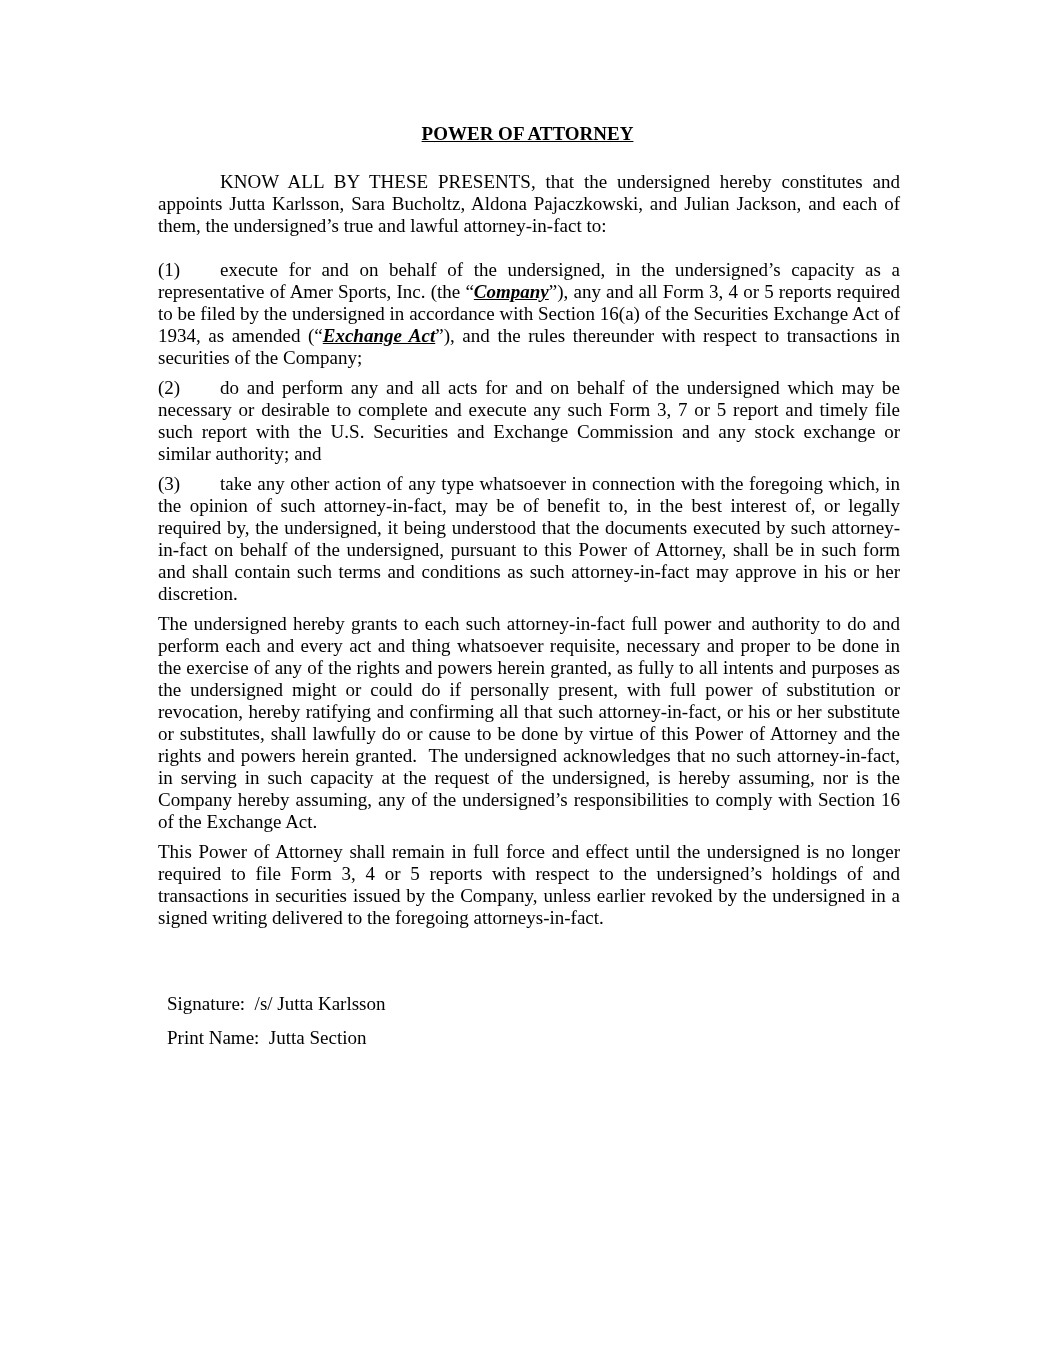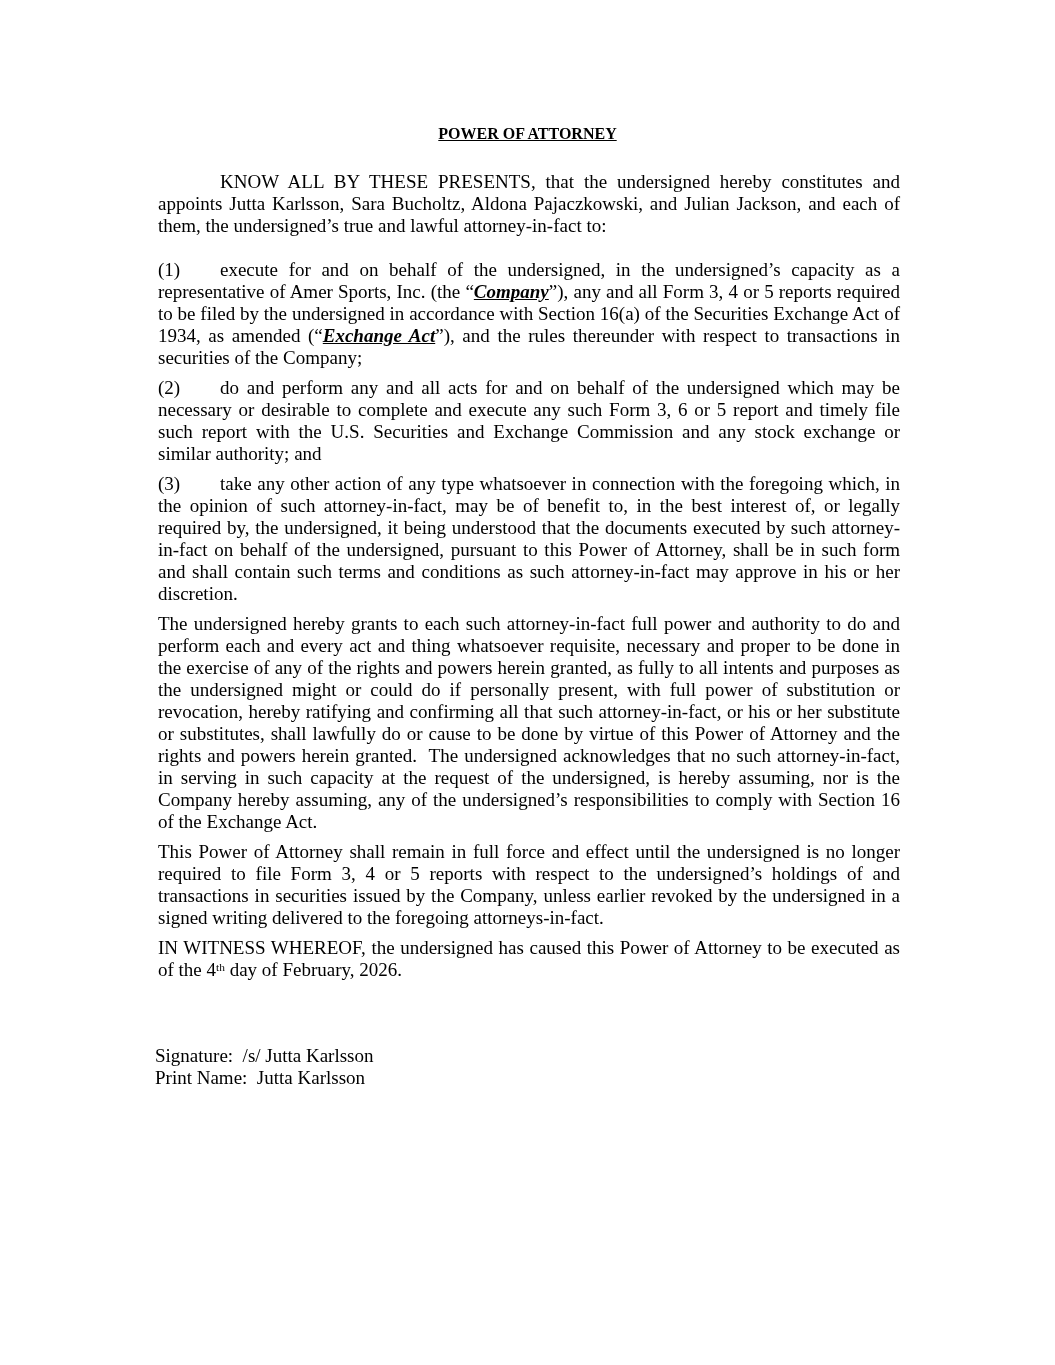--- a/index.html
+++ b/index.html
@@ -14,21 +14,21 @@
     box-sizing: border-box;
     background: #ffffff;
     color: #000000;
     font-family: "Liberation Serif", "DejaVu Serif", serif;
     font-size: 19px;
     line-height: 22px;
     padding: 123px 155px 0 155px;
     overflow: hidden;
   }
   .doc-title {
-    font-size: 16px;
+    font-size: 19px;
     line-height: 22px;
     font-weight: bold;
     text-decoration: underline;
     text-align: center;
     margin: 0 0 26px 0;
   }
   .para {
     margin: 0 0 8px 3px;
     text-align: justify;
     white-space: pre-wrap;
@@ -51,44 +51,43 @@
     font-size: 0.6em;
     line-height: 0;
     vertical-align: baseline;
     position: relative;
     top: -0.45em;
   }
   .signature-block {
     margin-top: 64px;
   }
   .sig-line {
-    margin: 0;
+    margin: 12px;
     text-align: left;
     white-space: pre-wrap;
   }
 </style>
 </head>
 <body>
 
 <div class="page">
 
   <h1 class="doc-title">POWER OF ATTORNEY</h1>
 
   <p class="para intro">KNOW ALL BY THESE PRESENTS, that the undersigned hereby constitutes and appoints Jutta Karlsson, Sara Bucholtz, Aldona Pajaczkowski, and Julian Jackson, and each of them, the undersigned’s true and lawful attorney-in-fact to:</p>
 
   <p class="para numbered"><span class="num">(1)</span><span><span>execute for and on behalf of the undersigned, in the undersigned’s capacity as a representative of Amer Sports, Inc. (the “</span><span class="bi">Company</span><span>”), any and all Form 3, 4 or 5 reports required to be filed by the undersigned in accordance with Section 16(a) of the Securities Exchange Act of 1934, as amended (“</span><span class="bi">Exchange Act</span><span>”), and the rules thereunder with respect to transactions in securities of the Company;</span></span></p>
 
-  <p class="para numbered"><span class="num">(2)</span><span>do and perform any and all acts for and on behalf of the undersigned which may be necessary or desirable to complete and execute any such Form 3, 6 or 5 report and timely file such report with the U.S. Securities and Exchange Commission and any stock exchange or similar authority; and</span></p>
+  <p class="para numbered"><span class="num">(2)</span><span>do and perform any and all acts for and on behalf of the undersigned which may be necessary or desirable to complete and execute any such Form 3, 7 or 5 report and timely file such report with the U.S. Securities and Exchange Commission and any stock exchange or similar authority; and</span></p>
 
   <p class="para numbered"><span class="num">(3)</span><span>take any other action of any type whatsoever in connection with the foregoing which, in the opinion of such attorney-in-fact, may be of benefit to, in the best interest of, or legally required by, the undersigned, it being understood that the documents executed by such attorney-in-fact on behalf of the undersigned, pursuant to this Power of Attorney, shall be in such form and shall contain such terms and conditions as such attorney-in-fact may approve in his or her discretion.</span></p>
 
   <p class="para">The undersigned hereby grants to each such attorney-in-fact full power and authority to do and perform each and every act and thing whatsoever requisite, necessary and proper to be done in the exercise of any of the rights and powers herein granted, as fully to all intents and purposes as the undersigned might or could do if personally present, with full power of substitution or revocation, hereby ratifying and confirming all that such attorney-in-fact, or his or her substitute or substitutes, shall lawfully do or cause to be done by virtue of this Power of Attorney and the rights and powers herein granted.  The undersigned acknowledges that no such attorney-in-fact, in serving in such capacity at the request of the undersigned, is hereby assuming, nor is the Company hereby assuming, any of the undersigned’s responsibilities to comply with Section 16 of the Exchange Act.</p>
 
   <p class="para">This Power of Attorney shall remain in full force and effect until the undersigned is no longer required to file Form 3, 4 or 5 reports with respect to the undersigned’s holdings of and transactions in securities issued by the Company, unless earlier revoked by the undersigned in a signed writing delivered to the foregoing attorneys-in-fact.</p>
 
-  <p class="para"><span>IN WITNESS WHEREOF, the undersigned has caused this Power of Attorney to be executed as of the 4</span><sup class="ord">th</sup><span> day of February, 2026.</span></p>
 
   <div class="signature-block">
     <p class="sig-line">Signature:  /s/ Jutta Karlsson</p>
-    <p class="sig-line">Print Name:  Jutta Karlsson</p>
+    <p class="sig-line">Print Name:  Jutta Section</p>
   </div>
 
 </div>
 
 </body></html>

